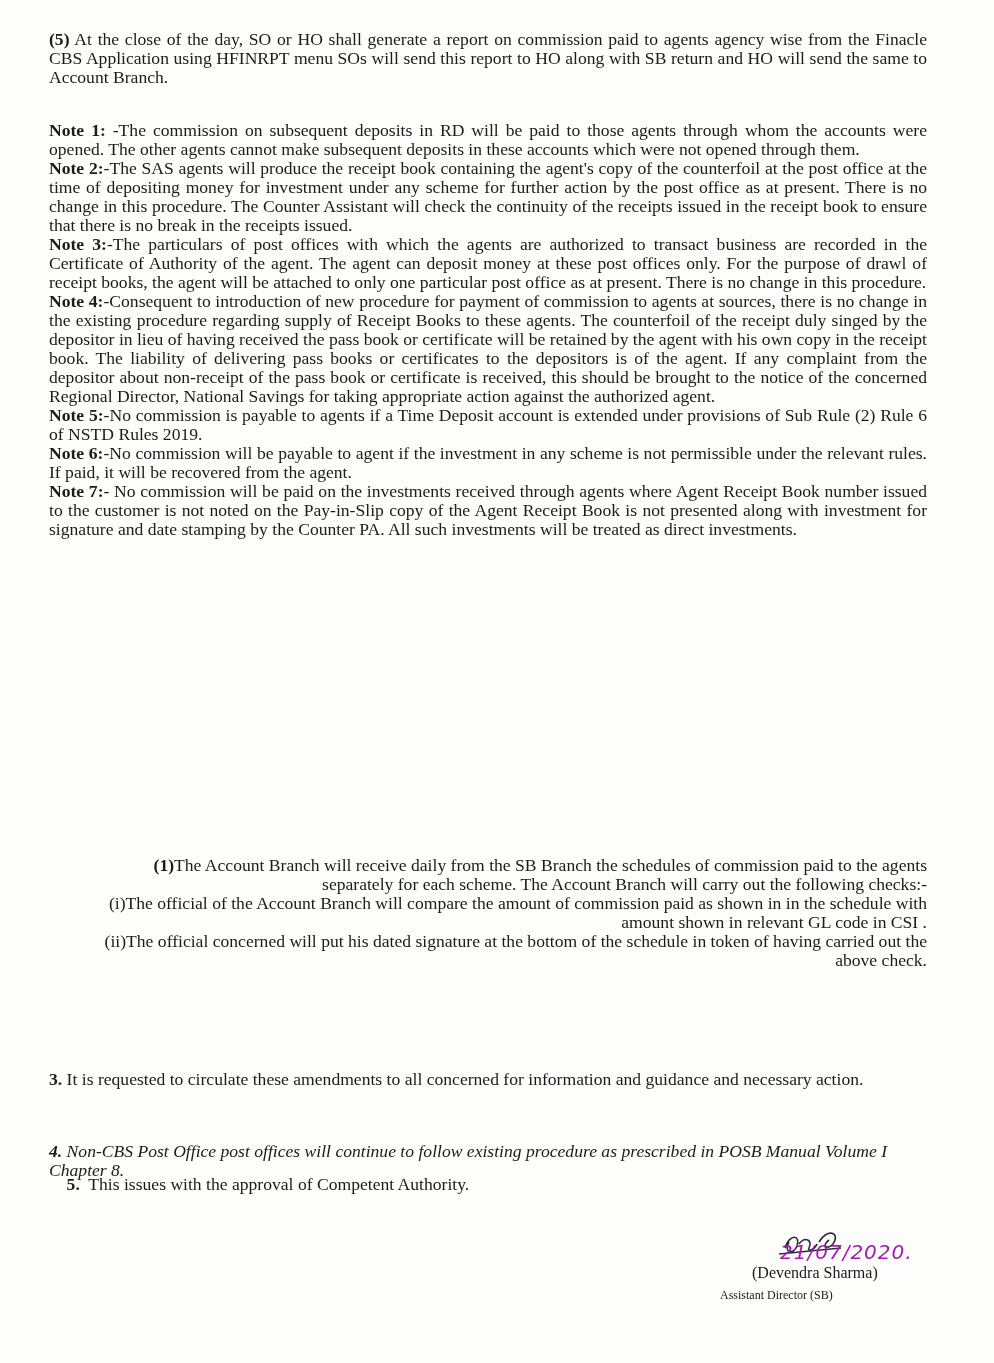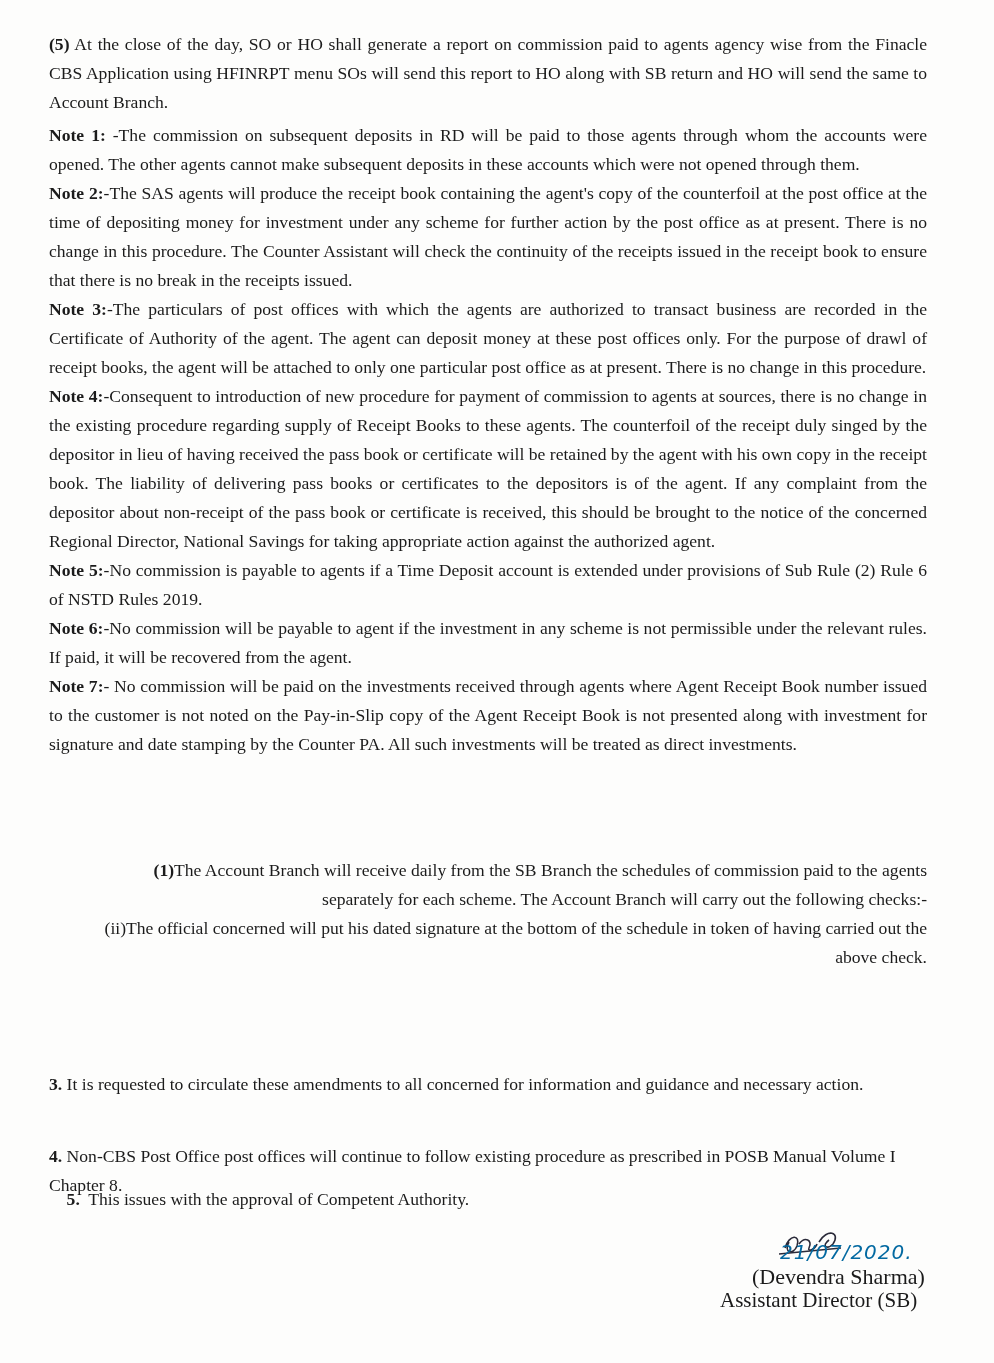--- a/index.html
+++ b/index.html
@@ -2,27 +2,27 @@
 <html><head>
 <meta charset="utf-8">
 <style>
   html, body { margin: 0; padding: 0; background: #ffffff; }
   body {
     width: 994px; height: 1363px; overflow: hidden; position: relative;
     font-family: "Liberation Serif", "DejaVu Serif", serif;
     color: #1b1b1b;
   }
   .page { position: absolute; left: 0; top: 0; width: 994px; height: 1363px; background: #fdfdfc; }
-  .block { position: absolute; left: 49px; width: 878px; font-size: 17.6px; line-height: 29px; text-align: justify; }
+  .block { position: absolute; left: 49px; width: 878px; font-size: 17.6px; line-height: 19px; text-align: justify; }
   .num { display: inline-block; width: 66px; }
   .lbl { font-weight: bold; }
   .sig { position: absolute; left: 720px; top: 1226px; width: 240px; }
   .sig svg { position: absolute; left: 55px; top: 0; }
-  .sig-name { position: absolute; left: 752px; top: 1264px; font-size: 22px; }
-  .sig-title { position: absolute; left: 720px; top: 1288px; font-size: 21px; }
+  .sig-name { position: absolute; left: 752px; top: 1264px; font-size: 16px; }
+  .sig-title { position: absolute; left: 720px; top: 1288px; font-size: 12px; }
 </style>
 </head>
 <body>
 
 <div class="page">
 
   <div class="block" style="top:30px;">
     <span class="lbl">(5)</span><span> At the close of the day, SO or HO shall generate a report on commission paid to agents agency wise from the Finacle CBS Application using HFINRPT menu SOs will send this report to HO along with SB return and HO will send the same to Account Branch.</span>
   </div>
 
@@ -32,38 +32,39 @@
     <div><span class="lbl">Note 3:</span><span>-The particulars of post offices with which the agents are authorized to transact business are recorded in the Certificate of Authority of the agent. The agent can deposit money at these post offices only. For the purpose of drawl of receipt books, the agent will be attached to only one particular post office as at present. There is no change in this procedure.</span></div>
     <div><span class="lbl">Note 4:</span><span>-Consequent to introduction of new procedure for payment of commission to agents at sources, there is no change in the existing procedure regarding supply of Receipt Books to these agents. The counterfoil of the receipt duly singed by the depositor in lieu of having received the pass book or certificate will be retained by the agent with his own copy in the receipt book. The liability of delivering pass books or certificates to the depositors is of the agent. If any complaint from the depositor about non-receipt of the pass book or certificate is received, this should be brought to the notice of the concerned Regional Director, National Savings for taking appropriate action against the authorized agent.</span></div>
     <div><span class="lbl">Note 5:</span><span>-No commission is payable to agents if a Time Deposit account is extended under provisions of Sub Rule (2) Rule 6 of NSTD Rules 2019.</span></div>
     <div><span class="lbl">Note 6:</span><span>-No commission will be payable to agent if the investment in any scheme is not permissible under the relevant rules. If paid, it will be recovered from the agent.</span></div>
     <div><span class="lbl">Note 7:</span><span>- No commission will be paid on the investments received through agents where Agent Receipt Book number issued to the customer is not noted on the Pay-in-Slip copy of the Agent Receipt Book is not presented along with investment for signature and date stamping by the Counter PA. All such investments will be treated as direct investments.</span></div>
   </div>
 
 
   <div class="block" style="top:856px; text-align:right;">
     <div><span class="num lbl">(1)</span><span>The Account Branch will receive daily from the SB Branch the schedules of commission paid to the agents separately for each scheme. The Account Branch will carry out the following checks:-</span></div>
+    <div><span class="num">(i)</span><span>The official of the Account Branch will compare the amount of commission paid as shown in in the schedule with amount shown in relevant GL code in CSI .</span></div>
     <div><span class="num">(ii)</span><span>The official concerned will put his dated signature at the bottom of the schedule in token of having carried out the above check.</span></div>
   </div>
 
   <div class="block" style="top:1070px; text-align:left; width:820px;">
     <span class="lbl">3.</span><span> It is requested to circulate these amendments to all concerned for information and guidance and necessary action.</span>
   </div>
 
-  <div class="block" style="top:1142px; text-align:left; width:850px;">
+  <div class="block" style="top:1142px; text-align:left; width:850px;font-style:italic;">
     <span class="lbl">4.</span><span> Non-CBS Post Office post offices will continue to follow existing procedure as prescribed in POSB Manual Volume I Chapter 8.</span>
   </div>
 
   <div class="block" style="top:1156px; text-align:left; white-space:pre;">
     <span class="lbl">5.</span><span>  This issues with the approval of Competent Authority.</span>
   </div>
 
   <div class="sig">
     <svg width="180" height="40" viewBox="0 0 180 40">
       <path d="M10 22 C14 8, 26 8, 22 20 C18 30, 8 26, 14 16 M24 18 C30 10, 38 14, 34 22 C32 26, 40 24, 42 18 M44 16 C52 2, 66 6, 58 18 C52 24, 46 20, 54 14" stroke="#2b2b3a" stroke-width="1.6" fill="none"></path>
       <path d="M4 28 L66 22" stroke="#2b2b3a" stroke-width="1.4" fill="none"></path>
     </svg>
-    <span style="position:absolute; left:60px; top:14px; font-family:'DejaVu Sans', sans-serif; font-style:italic; font-size:20px; color:#0369a1; letter-spacing:1px;">21/07/2020.</span>
+    <span style="position:absolute; left:60px; top:14px; font-family:'DejaVu Sans', sans-serif; font-style:italic; font-size:20px; color:#a21caf; letter-spacing:1px;">21/07/2020.</span>
   </div>
   <div class="sig-name">(Devendra Sharma)</div>
   <div class="sig-title">Assistant Director (SB)</div>
 
 </div>
 
 </body></html>

